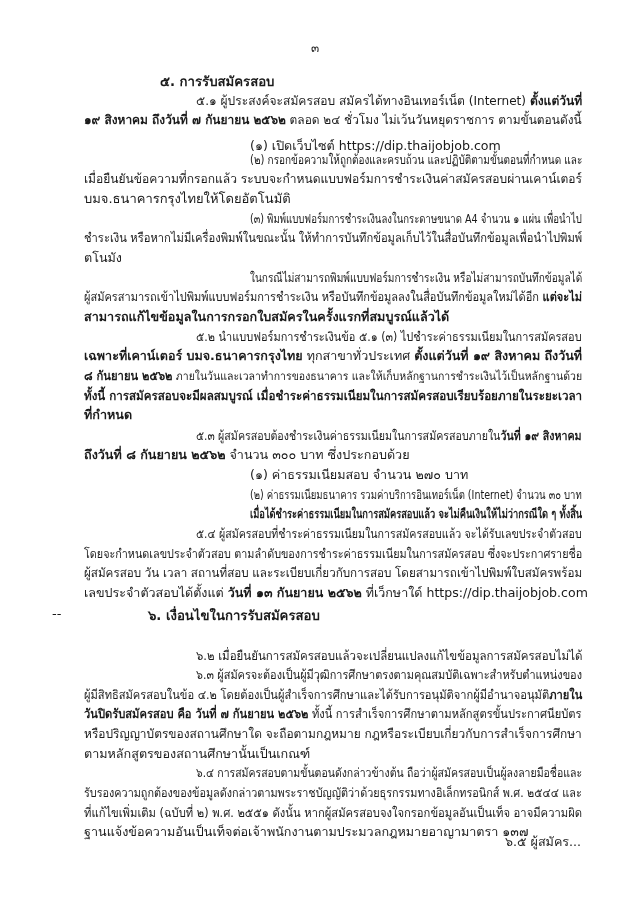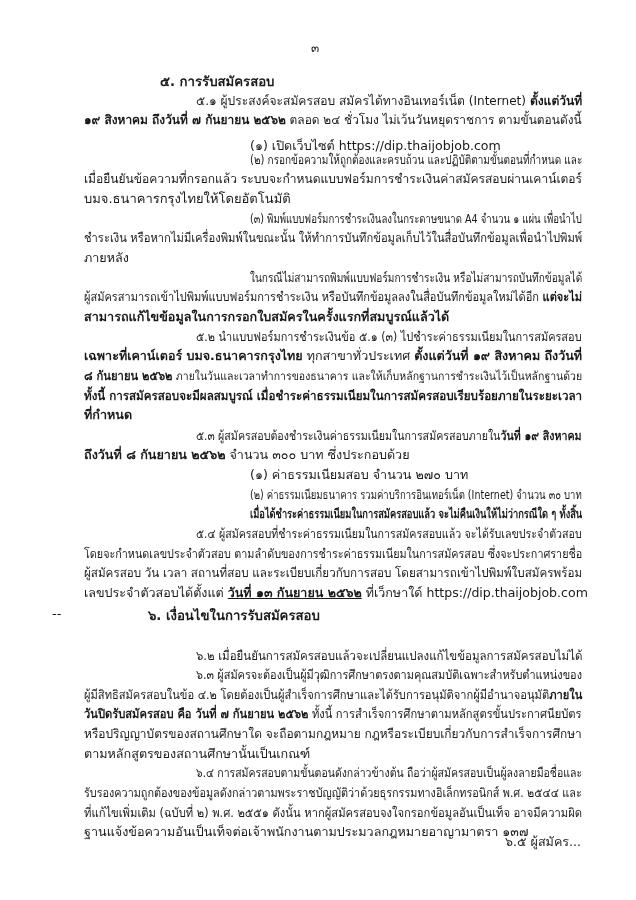--- a/index.html
+++ b/index.html
@@ -1,42 +1,42 @@
 <!DOCTYPE html>
 <html><head>
 <meta charset="utf-8">
 <style>
   html, body { margin:0; padding:0; background:#ffffff; }
   body { width:636px; height:900px; position:relative; overflow:hidden;
          font-family: "DejaVu Sans", sans-serif; color:#1a1a1a; }
   .page { position:absolute; left:0; top:0; width:636px; height:900px; }
   .ln { position:absolute; font-size:12.6px; line-height:20px; white-space:nowrap; }
   .b { font-weight:bold; }
-  .u { text-decoration:underline; }
+  .u { }
   .pnum { position:absolute; left:311px; top:38px; font-size:12px; }
   .mark { position:absolute; left:52px; top:608px; font-size:13px; }
 </style>
 </head>
 <body>
 
 <div class="page">
 
   <div class="pnum">๓</div>
 
   <div class="ln b" style="left:160px;top:72px;font-size:13.2px;">๕. การรับสมัครสอบ</div>
 
   <div class="ln" style="left: 196px; top: 90.8px; transform-origin: left top; transform: scaleX(0.958);"><span>๕.๑ ผู้ประสงค์จะสมัครสอบ สมัครได้ทางอินเทอร์เน็ต (Internet) </span><span class="b">ตั้งแต่วันที่</span></div>
   <div class="ln" style="left: 84px; top: 110.4px; transform-origin: left top; transform: scaleX(0.947);"><span class="b">๑๙ สิงหาคม ถึงวันที่ ๗ กันยายน ๒๕๖๒</span><span> ตลอด ๒๔ ชั่วโมง ไม่เว้นวันหยุดราชการ ตามขั้นตอนดังนี้</span></div>
   <div class="ln" style="left: 250px; top: 130.1px; margin-top: 6px;"><span>(๑) เปิดเว็บไซต์ </span><span>https://dip.thaijobjob.com</span></div>
   <div class="ln" style="left: 250px; top: 149.7px; transform-origin: left top; transform: scaleX(0.794);">(๒) กรอกข้อความให้ถูกต้องและครบถ้วน และปฏิบัติตามขั้นตอนที่กำหนด และ</div>
   <div class="ln" style="left: 84px; top: 169.4px; transform-origin: left top; transform: scaleX(0.956);">เมื่อยืนยันข้อความที่กรอกแล้ว ระบบจะกำหนดแบบฟอร์มการชำระเงินค่าสมัครสอบผ่านเคาน์เตอร์</div>
   <div class="ln" style="left: 84px; top: 189px; font-size: 13px;">บมจ.ธนาคารกรุงไทยให้โดยอัตโนมัติ</div>
   <div class="ln" style="left: 250px; top: 208.7px; transform-origin: left top; transform: scaleX(0.761);">(๓) พิมพ์แบบฟอร์มการชำระเงินลงในกระดาษขนาด A4 จำนวน ๑ แผ่น เพื่อนำไป</div>
   <div class="ln" style="left: 84px; top: 228.3px; transform-origin: left top; transform: scaleX(0.888);">ชำระเงิน หรือหากไม่มีเครื่องพิมพ์ในขณะนั้น ให้ทำการบันทึกข้อมูลเก็บไว้ในสื่อบันทึกข้อมูลเพื่อนำไปพิมพ์</div>
-  <div class="ln" style="left: 84px; top: 248px;">ภายหลัง</div>
+  <div class="ln" style="left: 84px; top: 248px;">ตโนมัง</div>
   <div class="ln" style="left: 250px; top: 267.6px; transform-origin: left top; transform: scaleX(0.8);">ในกรณีไม่สามารถพิมพ์แบบฟอร์มการชำระเงิน หรือไม่สามารถบันทึกข้อมูลได้</div>
   <div class="ln" style="left: 84px; top: 287.3px; transform-origin: left top; transform: scaleX(0.875);"><span>ผู้สมัครสามารถเข้าไปพิมพ์แบบฟอร์มการชำระเงิน หรือบันทึกข้อมูลลงในสื่อบันทึกข้อมูลใหม่ได้อีก </span><span class="b">แต่จะไม่</span></div>
   <div class="ln b" style="left: 84px; top: 306.9px;">สามารถแก้ไขข้อมูลในการกรอกใบสมัครในครั้งแรกที่สมบูรณ์แล้วได้</div>
 
   <div class="ln" style="left: 196px; top: 326.6px; transform-origin: left top; transform: scaleX(0.871);">๕.๒ นำแบบฟอร์มการชำระเงินข้อ ๕.๑ (๓) ไปชำระค่าธรรมเนียมในการสมัครสอบ</div>
   <div class="ln" style="left: 84px; top: 346.2px; transform-origin: left top; transform: scaleX(0.996);"><span class="b">เฉพาะที่เคาน์เตอร์ บมจ.ธนาคารกรุงไทย</span><span> ทุกสาขาทั่วประเทศ </span><span class="b">ตั้งแต่วันที่ ๑๙ สิงหาคม ถึงวันที่</span></div>
   <div class="ln" style="left: 84px; top: 365.9px; transform-origin: left top; transform: scaleX(0.891);"><span class="b">๘ กันยายน ๒๕๖๒</span><span style="font-size:11.8px;"> ภายในวันและเวลาทำการของธนาคาร และให้เก็บหลักฐานการชำระเงินไว้เป็นหลักฐานด้วย</span></div>
   <div class="ln b" style="left: 84px; top: 385.5px; transform-origin: left top; transform: scaleX(0.921);">ทั้งนี้ การสมัครสอบจะมีผลสมบูรณ์ เมื่อชำระค่าธรรมเนียมในการสมัครสอบเรียบร้อยภายในระยะเวลา</div>
   <div class="ln b" style="left: 84px; top: 405.2px;">ที่กำหนด</div>
 

